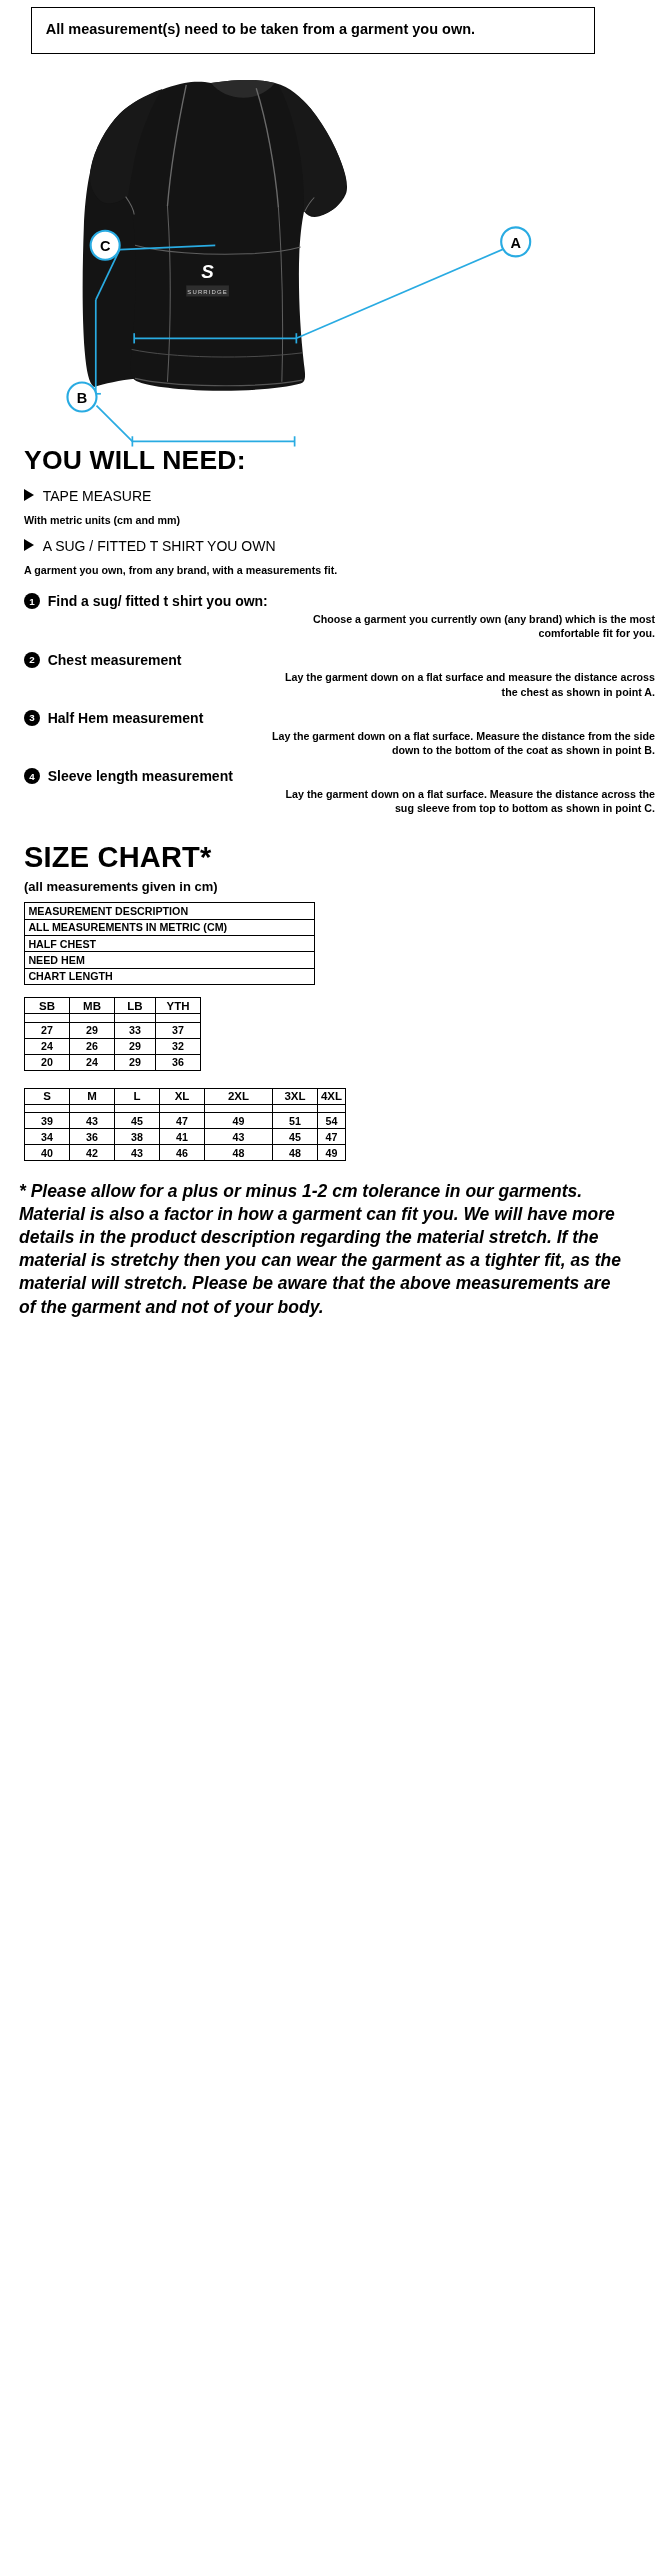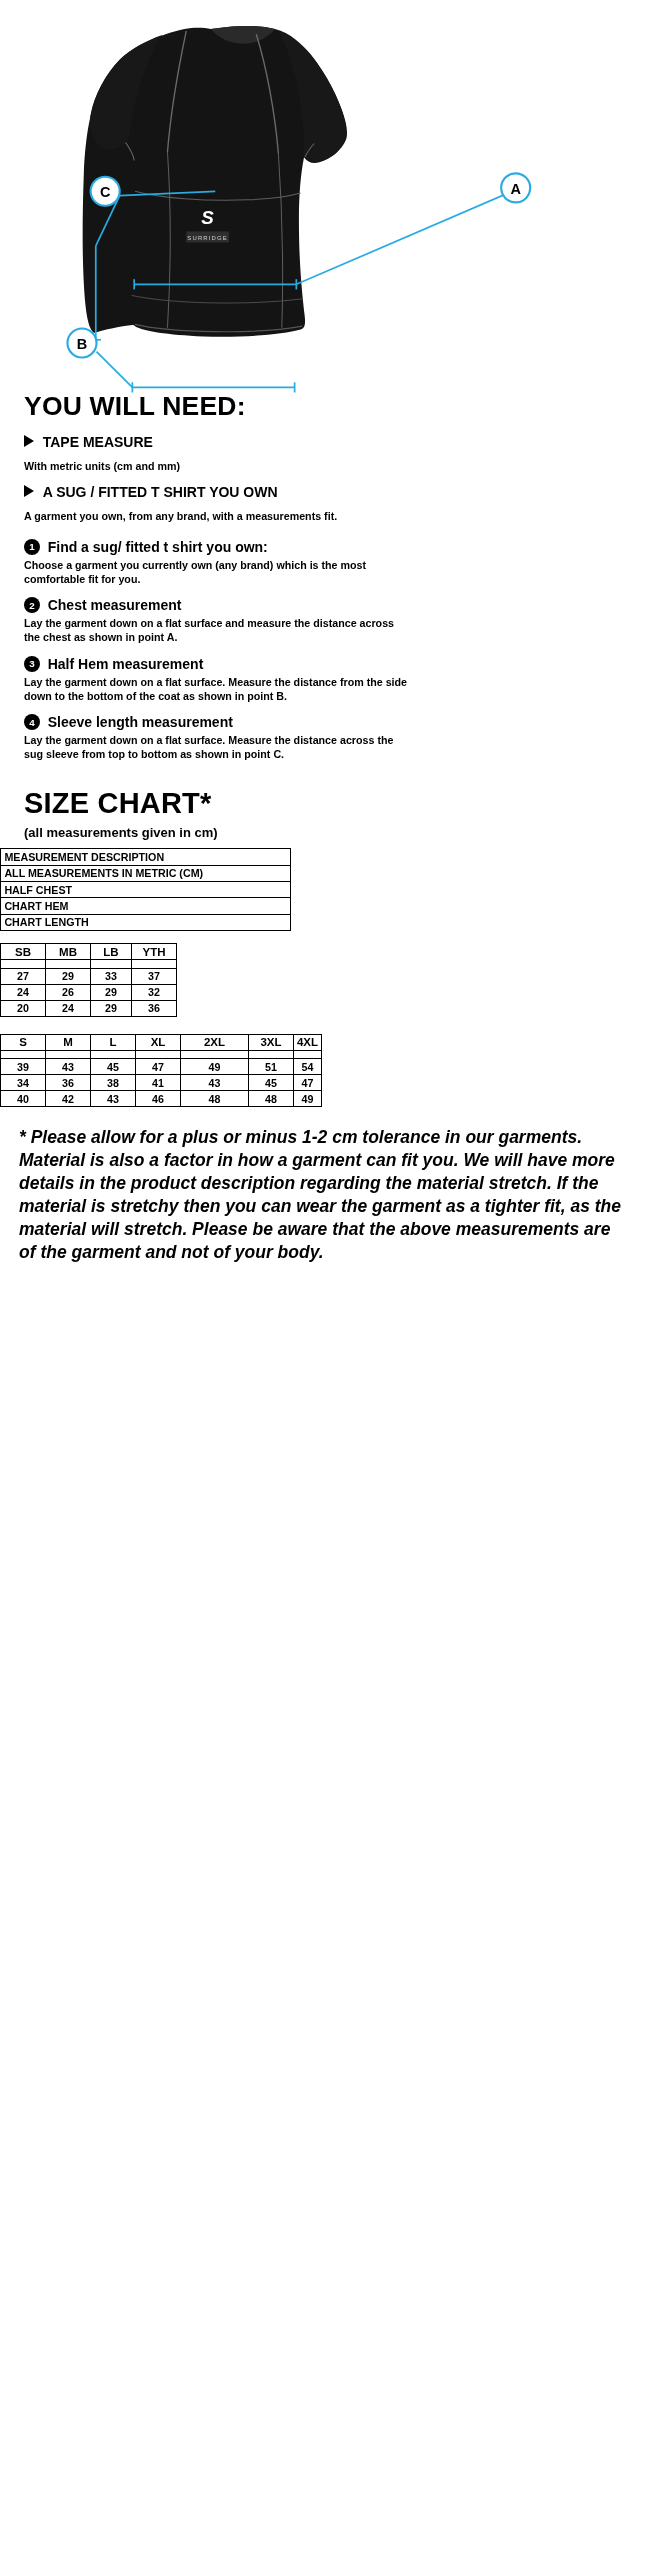--- a/index.html
+++ b/index.html
@@ -57,21 +57,21 @@
     padding: 0 0 8.5px 24px;
   }
 
   
   .need-list { padding: 6.8px 0 0 24px; }
   .need-item { margin-bottom: 12px; }
   .need-head {
     display: flex;
     align-items: center;
     font-size: 14px;
-    font-weight: bold;
+    font-weight: normal;
   }
   .tri-hollow {
     width: 11px; height: 13px;
     margin-right: 7.7px;
     position: relative;
   }
   .tri-hollow::after {
     content: "";
     position: absolute; left: 0; top: 0;
     width: 0; height: 0;
@@ -108,24 +108,25 @@
     justify-content: center;
     margin-right: 7.7px;
     flex: 0 0 auto;
     font-family: "Liberation Sans", sans-serif;
   }
   .step-body {
     font-size: 10.7px;
     font-weight: bold;
     line-height: 1.35;
     white-space: pre-line;
-  }
-
-  
-  .table-block { }
+    text-align: right;
+  }
+
+  
+  .table-block { padding-left: 24px; }
   table.grid {
     border-collapse: collapse;
     font-size: 10.7px;
     font-weight: bold;
   }
   table.grid td, table.grid th {
     border: 0.9px solid #000;
     padding: 1.7px 3.4px;
     text-align: left;
     height: 14.5px;
@@ -156,20 +157,21 @@
     line-height: 1.32;
     white-space: pre-line;
   }
 </style>
 </head>
 <body>
 
 <div class="page">
 
 
+  <div class="notice">All measurement(s) need to be taken from a garment you own.</div>
 
   <div class="diagram-wrap">
     <svg width="655" height="367" viewBox="0 0 767 430" xmlns="http://www.w3.org/2000/svg">
 
       <g>
         <path d="M245 8 C232 14 205 26 185 36 C160 49 130 66 118 80 C106 94 100 130 98 175
                  C96 230 96 280 99 320 C101 344 104 358 110 362 C122 358 140 354 160 352
                  C160 300 162 240 168 196 C158 250 156 300 156 352
                  C158 352 158 352 160 352
                  C160 352 160 352 160 352
@@ -319,21 +321,21 @@
           <tr>
         <th style="width:290px">MEASUREMENT DESCRIPTION</th>
       </tr>
       <tr>
         <td>ALL MEASUREMENTS IN METRIC (CM)</td>
       </tr>
       <tr>
         <td>HALF CHEST</td>
       </tr>
       <tr>
-        <td>CHART HEM</td>
+        <td>NEED HEM</td>
       </tr>
       <tr>
         <td>CHART LENGTH</td>
       </tr>
     </tbody>
       </table>
 
     <table class="sizes">
       <tbody>
           <tr>

